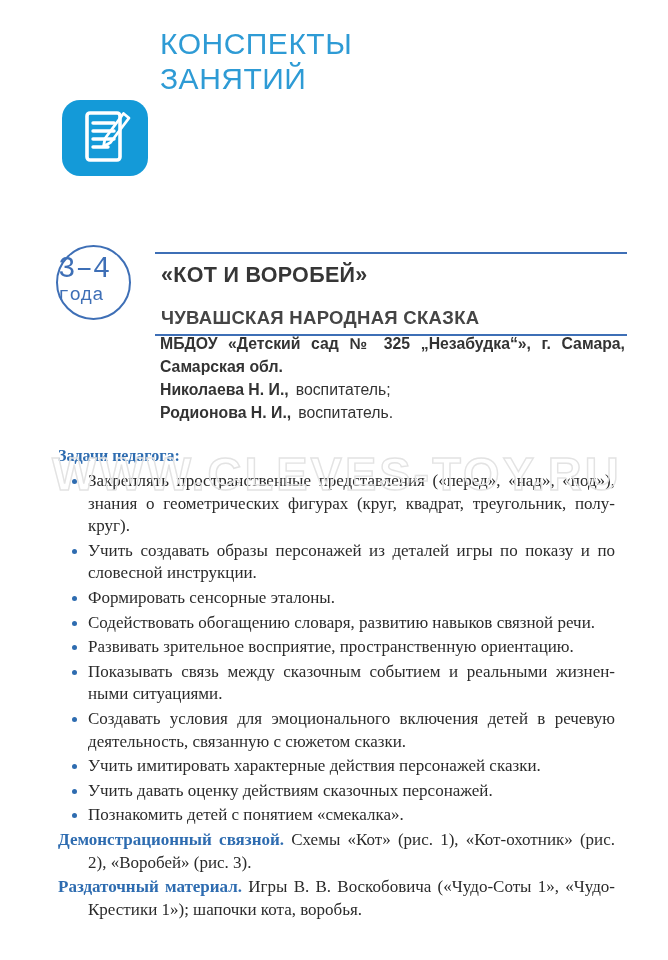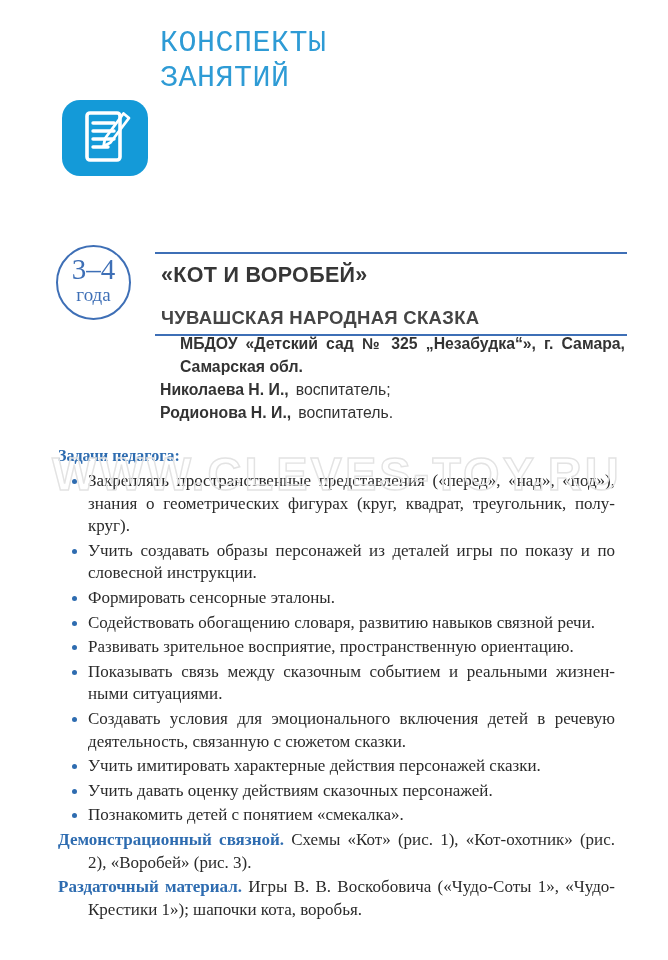--- a/index.html
+++ b/index.html
@@ -26,21 +26,21 @@
     white-space: nowrap;
     color: transparent;
     -webkit-text-stroke: 1.4px #e3e3e3;
     pointer-events: none;
   }
 
   
   .section-title {
     position: absolute;
     left: 160px; top: 26px;
-    font-family: Liberation Mono, monospace;
+    font-family: Liberation Sans, sans-serif;
     font-weight: 400;
     font-size: 30px;
     line-height: 35px;
     letter-spacing: 0.5px;
     color: #2e9bd5;
   }
   .section-title span { display: block; }
 
   
   .icon-box {
@@ -52,22 +52,22 @@
   }
   .icon-box svg { display: block; width: 86px; height: 76px; }
 
   
   .age-badge {
     position: absolute;
     left: 56px; top: 245px;
     width: 75px; height: 75px;
     border: 2px solid #3e6fb6;
     border-radius: 50%;
-    text-align: center;
-    font-family: Liberation Serif, serif;
+    text-align: left;
+    font-family: Liberation Mono, monospace;
     color: #3e6fb6;
   }
   .age-badge .range { font-size: 29px; line-height: 31px; margin-top: 7px; }
   .age-badge .unit  { font-size: 19px; line-height: 20px; }
 
   
   .title-block {
     position: absolute;
     left: 155px; top: 252px;
     width: 472px;
@@ -89,21 +89,21 @@
   
   .institution {
     position: absolute;
     left: 160px; top: 332px;
     width: 465px;
     font-family: "Liberation Sans", sans-serif;
     font-size: 15.8px;
     line-height: 23px;
     color: #333;
   }
-  .inst-text { font-weight: bold; text-align: justify; hyphens: manual; margin-left: 20px; }
+  .inst-text { font-weight: bold; text-align: justify; hyphens: manual; }
   .author-line { font-weight: bold; }
   .author-role { font-weight: normal; margin-left: 7px; }
 
   
   .content {
     position: absolute;
     left: 58px; top: 444px;
     width: 557px;
     z-index: 2;
   }

